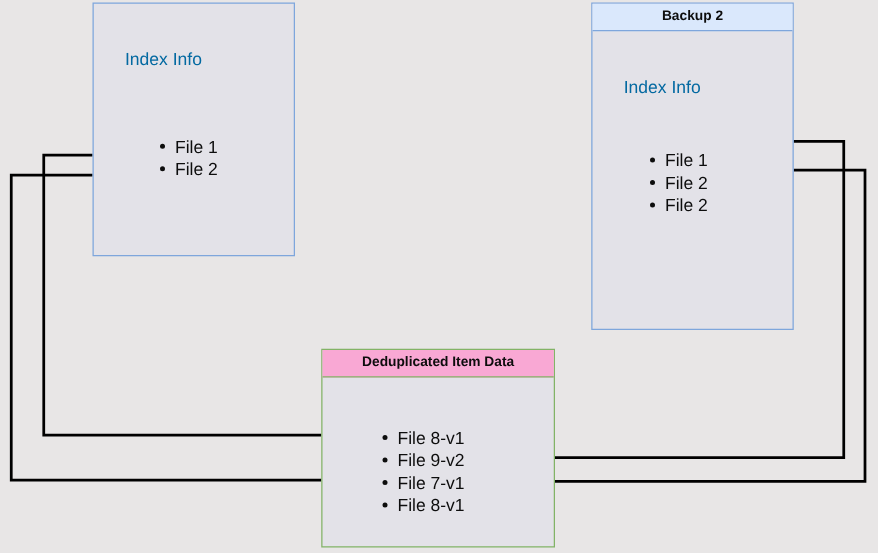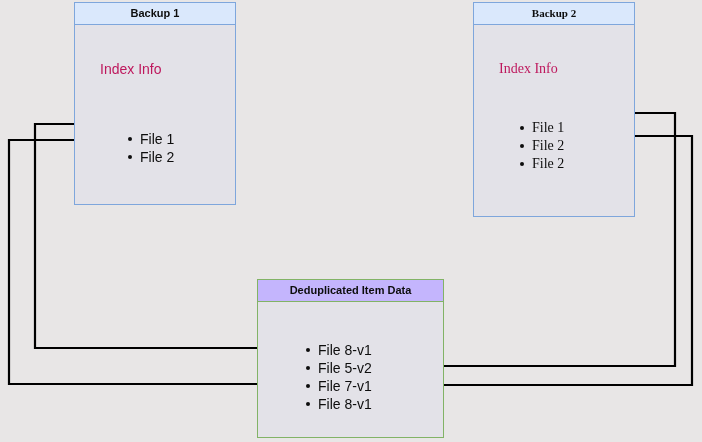--- a/index.html
+++ b/index.html
@@ -41,32 +41,32 @@
     height: 22px;
     line-height: 21px;
     text-align: center;
     font-size: 11px;
     font-weight: bold;
     color: #0d0d0d;
     background: #dae8fc;
     border-bottom: 1px solid #7ea6dc;
   }
   .node.green .node-header {
-    background: #c4b5fd;
+    background: #f9a8d4;
     border-bottom: 1px solid #82b366;
   }
   .node-body {
     position: relative;
     box-sizing: border-box;
     height: calc(100% - 22px);
   }
   .index-label {
     position: absolute;
     font-size: 14px;
-    color: #be185d;
+    color: #0369a1;
     white-space: nowrap;
   }
   .bullet-list {
     position: absolute;
     margin: 0;
     padding: 0;
     list-style: none;
   }
   .bullet-list li {
     position: relative;
@@ -109,47 +109,46 @@
 
       <path d="M 120 140 L 9 140 L 9 384 L 296 384" marker-end="url(#arrow-r)"></path>
 
       <path d="M 588 113 L 675 113 L 675 366 L 404 366" marker-end="url(#arrow-l)"></path>
 
       <path d="M 588 136 L 692 136 L 692 385 L 404 385" marker-end="url(#arrow-l)"></path>
     </g>
   </svg>
 
   <div class="node" style="left:74px; top:2px; width:162px; height:203px;">
-    <div class="node-header">Backup 1</div>
     <div class="node-body">
       <div class="index-label" style="left:25px; top:36px;">Index Info</div>
       <ul class="bullet-list" style="left:52px; top:105px;">
         <li>File 1</li>
         <li>File 2</li>
       </ul>
     </div>
   </div>
 
-  <div class="node" style="left:473px; top:2px; width:162px; height:215px;font-family:Liberation Serif, serif;">
+  <div class="node" style="left:473px; top:2px; width:162px; height:262px;">
     <div class="node-header">Backup 2</div>
     <div class="node-body">
       <div class="index-label" style="left:25px; top:36px;">Index Info</div>
       <ul class="bullet-list" style="left:45px; top:94px;">
         <li>File 1</li>
         <li>File 2</li>
         <li>File 2</li>
       </ul>
     </div>
   </div>
 
   <div class="node green" style="left:257px; top:279px; width:187px; height:159px;">
     <div class="node-header">Deduplicated Item Data</div>
     <div class="node-body">
       <ul class="bullet-list" style="left:47px; top:39px;">
         <li>File 8-v1</li>
-        <li>File 5-v2</li>
+        <li>File 9-v2</li>
         <li>File 7-v1</li>
         <li>File 8-v1</li>
       </ul>
     </div>
   </div>
 
 </div>
 
 </body></html>

